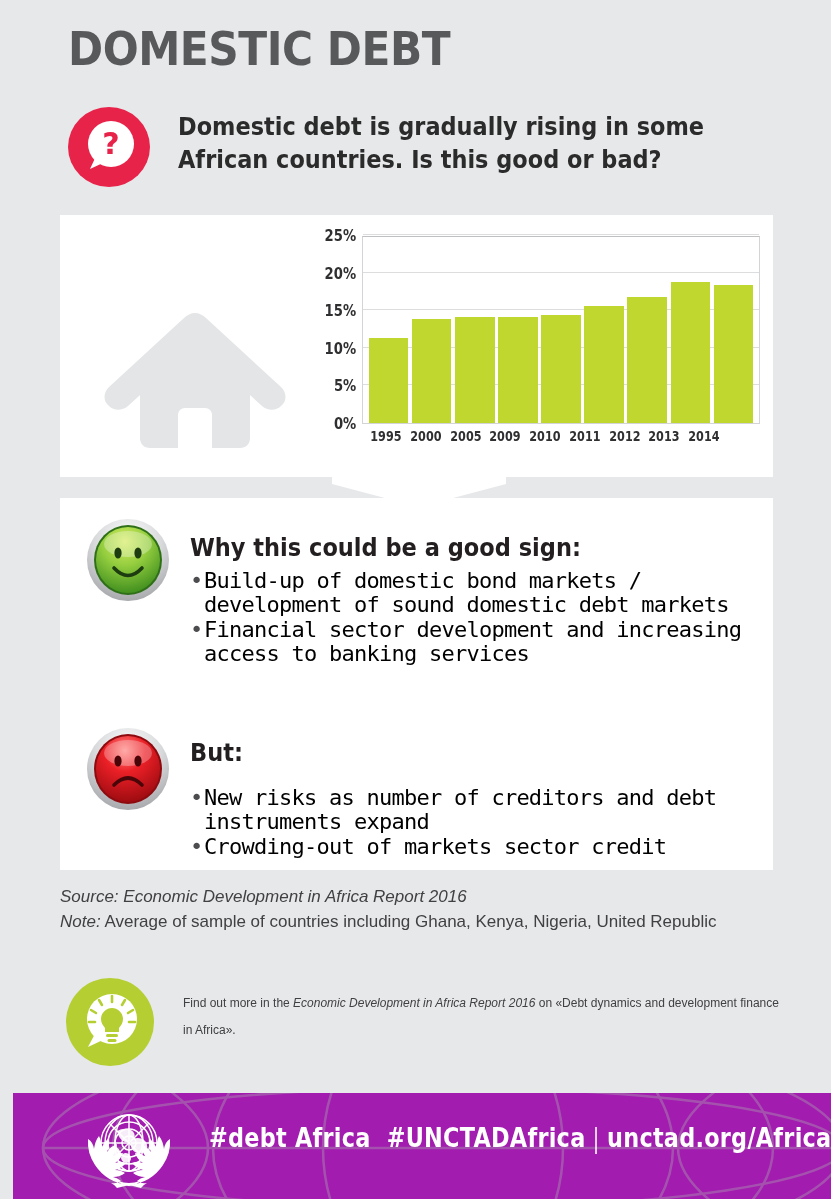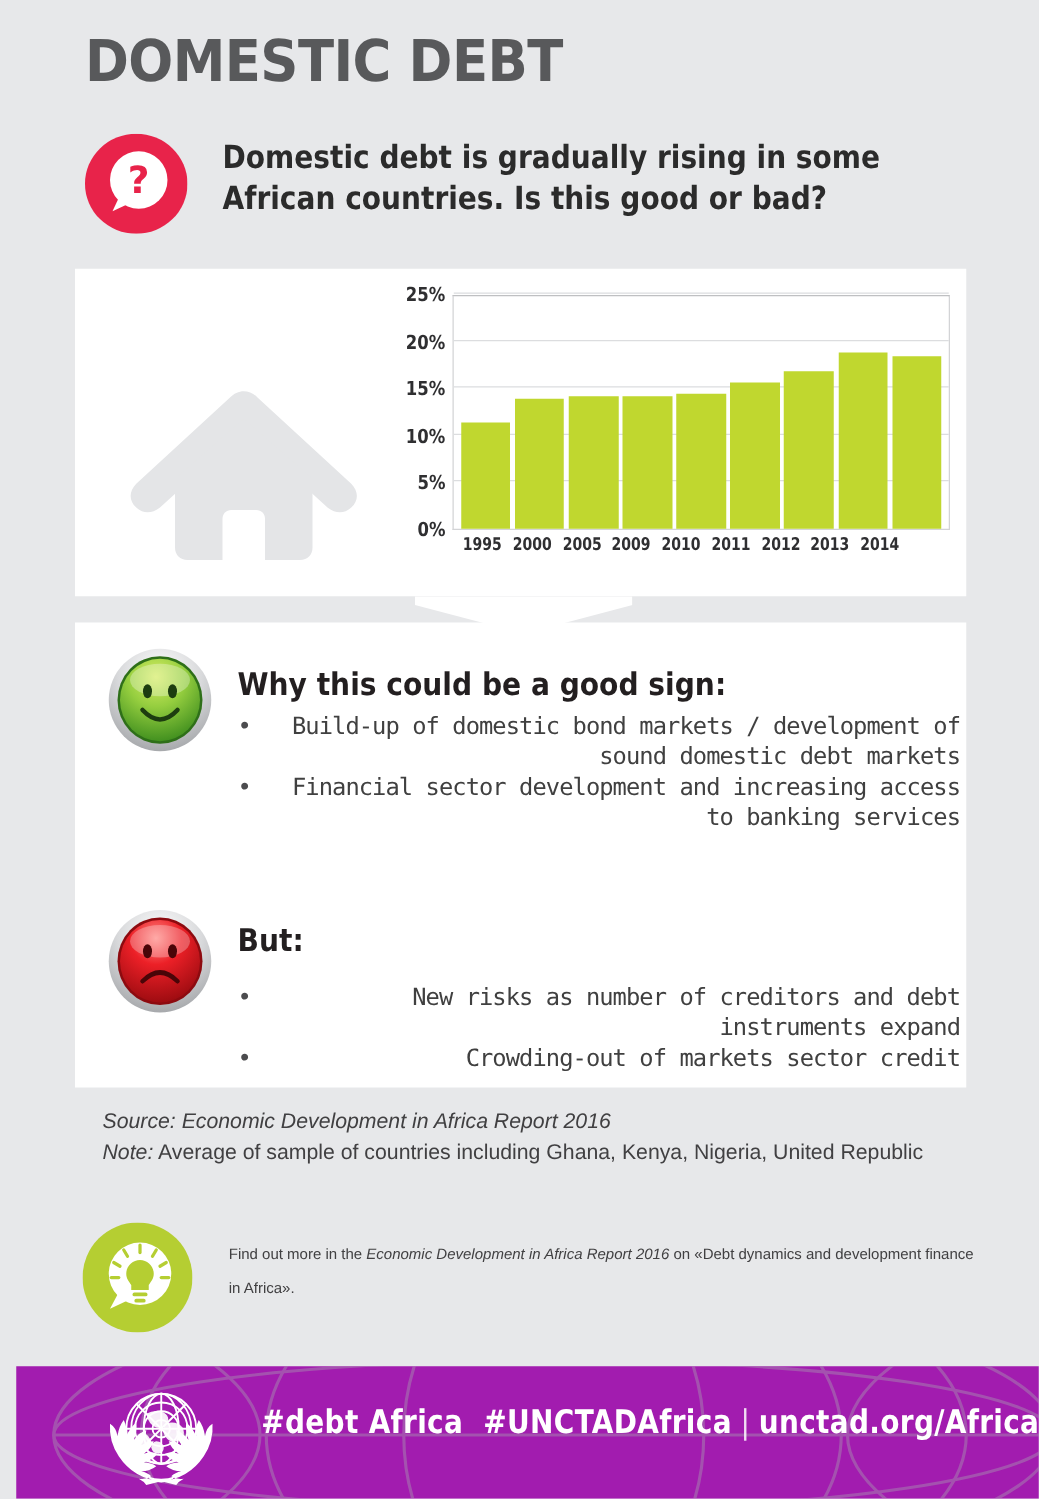--- a/index.html
+++ b/index.html
@@ -122,25 +122,24 @@
     transform:scaleX(0.9);
     transform-origin:left top;
     white-space:nowrap;
   }
   #head-good{left:190px;top:533px;}
   #head-bad{left:190px;top:738px;}
 
   .bullets{
     position:absolute;
     font-family:"DejaVu Sans Mono", monospace;
-    font-size:19px;
+    font-size:22px;
     line-height:24px;
-    color:#404040;
+    color:#000000;
     letter-spacing:-0.75px;
-    text-align:right;
   }
   #bul-good{left:190px;top:569px;width:578px;}
   #bul-bad{left:190px;top:786px;width:578px;}
   .bullets li{
     list-style:none;
     position:relative;
     padding-left:14px;
     margin:0 0 1px 0;
   }
   .bullets li:before{
@@ -150,21 +149,21 @@
   .bullets ul{margin:0;padding:0;}
 
   
   .srcnote{
     position:absolute;left:60px;top:884px;width:730px;
     font-family:"Liberation Sans", sans-serif;
     font-size:17px;
     line-height:25px;
     color:#414042;
   }
-  .srcnote .lbl{font-style:italic;margin-left:22px;}
+  .srcnote .lbl{font-style:italic;}
   .srcnote .ital{font-style:italic;}
   .srcnote .indent{padding-left:42px;display:block;}
 
   
   .fom{position:absolute;left:66px;top:978px;width:720px;height:92px;}
   .fom-icon{position:absolute;left:0;top:0;width:88px;height:88px;}
   .fom-text{
     position:absolute;left:117px;top:12px;width:600px;
     font-family:"Liberation Sans", sans-serif;
     font-size:12px;

